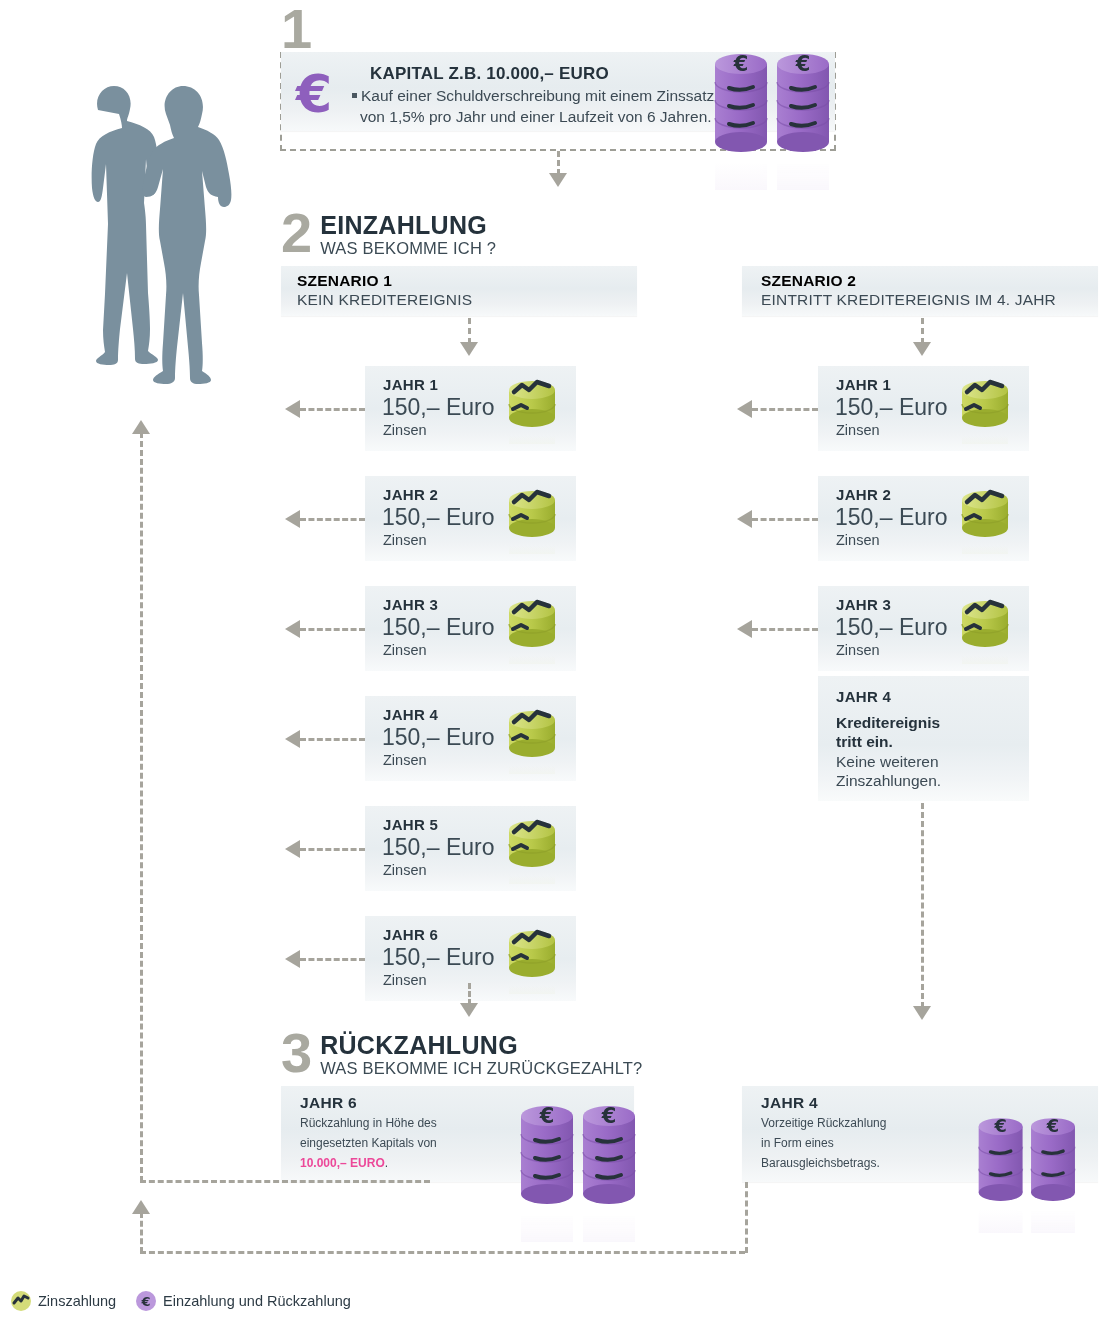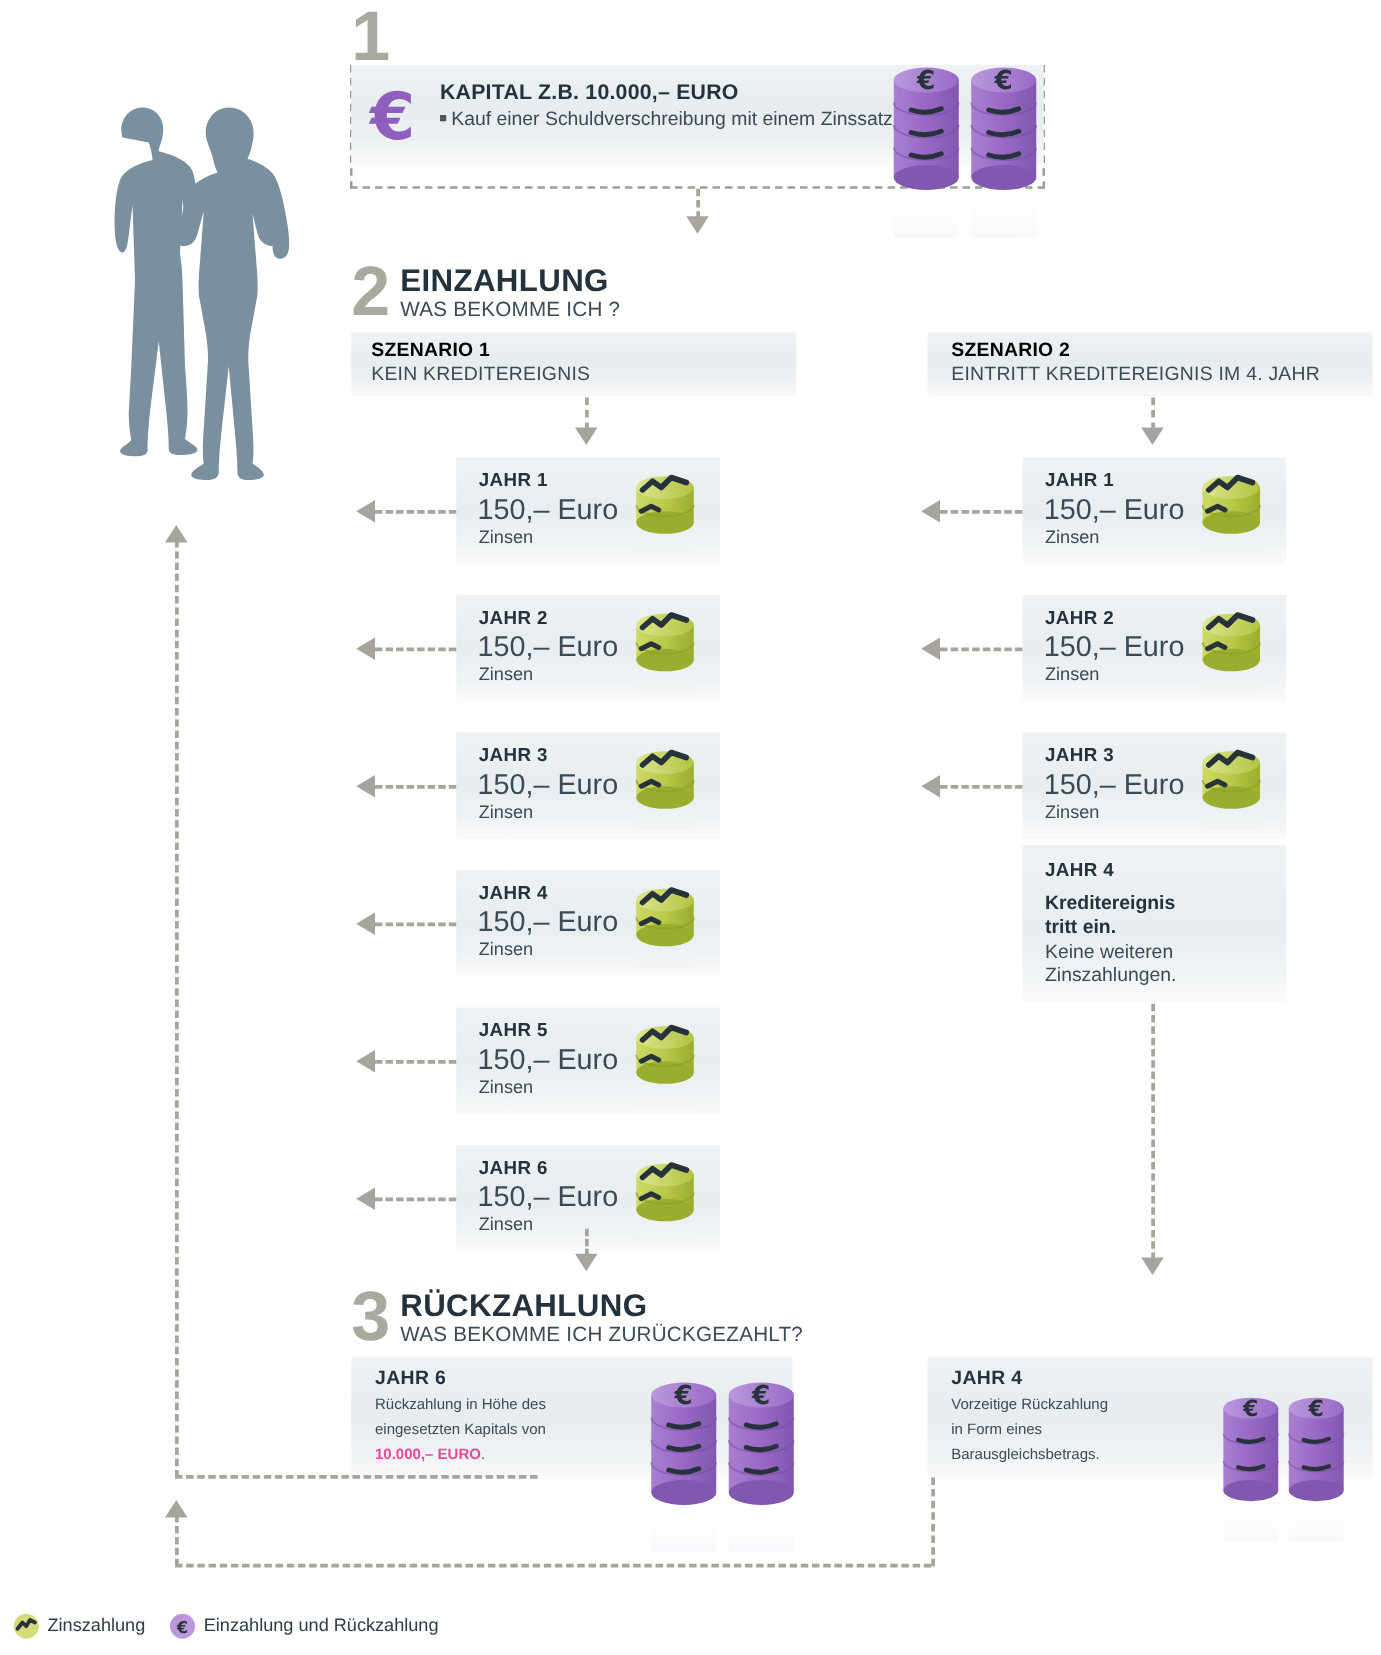--- a/index.html
+++ b/index.html
@@ -259,24 +259,25 @@
   <div class="sec-head" style="left:281px;top:6px;">
     <div class="sec-num">1</div>
   </div>
 
   <div id="s1-dashed" style="left:280px;top:52px;width:556px;height:99px;"></div>
 
   <div class="panel" style="left:281px;top:52px;width:554px;height:79px;"></div>
 
   <div class="euro-big" style="left:296px;top:68px;">€</div>
 
-  <div class="s1-title" style="left:352px;top:64px;">KAPITAL Z.B. 10.000,– EURO</div>
+  <div class="s1-title" style="left:370px;top:64px;">KAPITAL Z.B. 10.000,– EURO</div>
   <div class="s1-body" style="left:352px;top:85px;">
     <span class="bullet-sq"></span><span>Kauf einer Schuldverschreibung mit einem Zinssatz</span>
   </div>
+  <div class="s1-body" style="left:360px;top:106px;">von 1,5% pro Jahr und einer Laufzeit von 6 Jahren.</div>
 
   <svg class="abs" style="left:713px;top:42px;" width="122" height="148" viewBox="0 0 122 148">
     <defs>
       <linearGradient id="pcoin" x1="0" y1="0" x2="1" y2="0">
         <stop offset="0%" stop-color="#a97fd1"></stop>
           <stop offset="45%" stop-color="#9a6bc7"></stop>
         <stop offset="100%" stop-color="#8257b0"></stop>
       </linearGradient>
       <linearGradient id="pcoinTop" x1="0" y1="0" x2="1" y2="0">
         <stop offset="0%" stop-color="#bb98dc"></stop>

